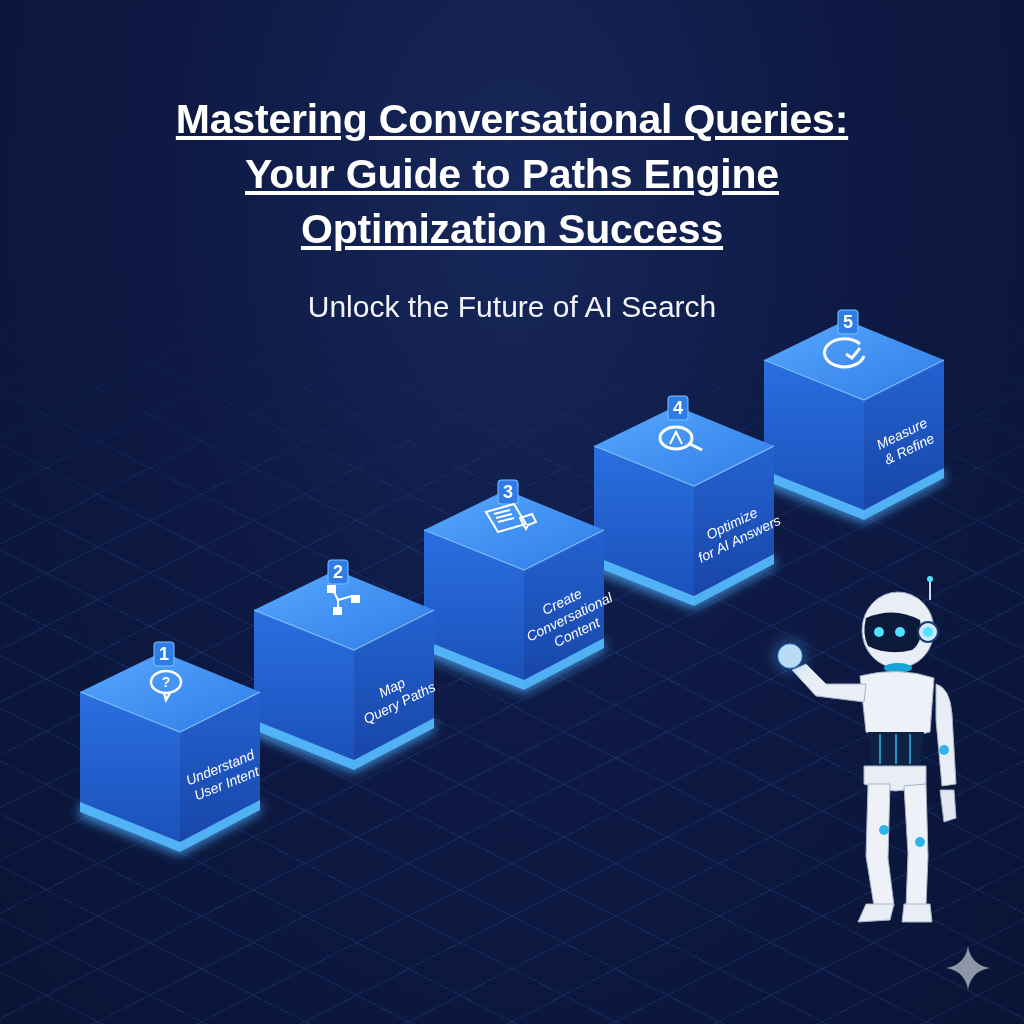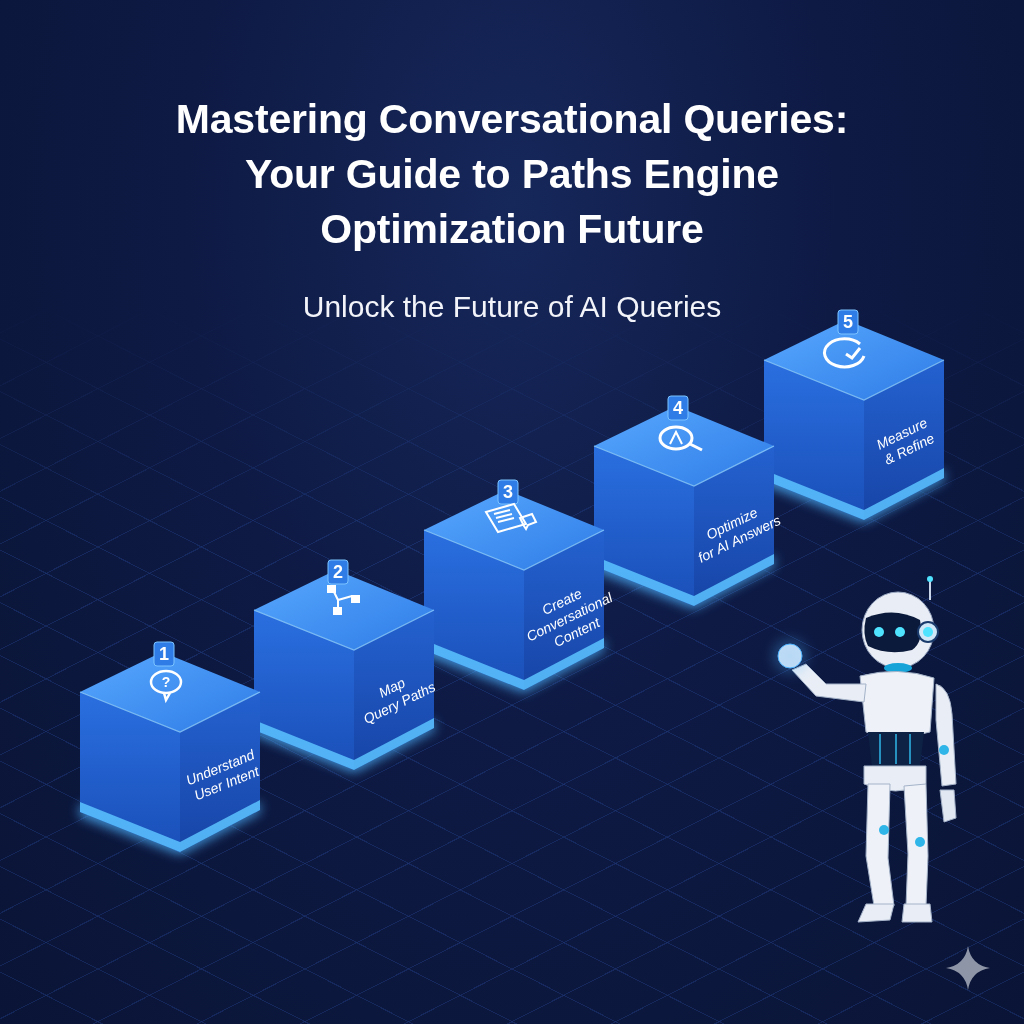--- a/index.html
+++ b/index.html
@@ -13,43 +13,43 @@
     background-image:
       repeating-linear-gradient(27deg, transparent 0 46px, rgba(60,110,220,.55) 46px 47px),
       repeating-linear-gradient(-27deg, transparent 0 46px, rgba(60,110,220,.55) 46px 47px);
     -webkit-mask-image: linear-gradient(to bottom, transparent 0%, #000 35%);
             mask-image: linear-gradient(to bottom, transparent 0%, #000 35%);
   }
   .title {
     position:absolute; left:0; width:1024px; top:92px; text-align:center;
     color:#fff; font-weight:bold; font-size:41px; line-height:55px; letter-spacing:-.2px;
   }
-  .title div { white-space:nowrap; }
+  .title div { white-space:nowrap;text-decoration:underline; }
   .subtitle {
     position:absolute; left:0; width:1024px; top:290px; text-align:center;
     color:#f2f4fa; font-size:30px;
   }
   .scene { position:absolute; left:0; top:0; width:1024px; height:1024px; }
   .cube-text { fill:#fff; font-family:"Liberation Sans", sans-serif; font-style:italic; font-size:14px; }
   .badge-text { fill:#fff; font-family:"Liberation Sans", sans-serif; font-weight:bold; font-size:18px; }
   .star {
     position:absolute; left:944px; top:944px; width:48px; height:48px;
   }
 </style>
 </head>
 <body>
 
 <div class="grid"></div>
 
 <div class="title">
   <div>Mastering Conversational Queries:</div>
   <div>Your Guide to Paths Engine</div>
-  <div>Optimization Future</div>
+  <div>Optimization Success</div>
 </div>
-<div class="subtitle">Unlock the Future of AI Queries</div>
+<div class="subtitle">Unlock the Future of AI Search</div>
 
 <svg class="scene" viewBox="0 0 1024 1024">
   <defs>
     <linearGradient id="gFront" x1="0" y1="0" x2="0" y2="1">
       <stop offset="0" stop-color="#2a6fe0"></stop>
         <stop offset="1" stop-color="#1a4fb8"></stop>
     </linearGradient>
     <linearGradient id="gSide" x1="0" y1="0" x2="0" y2="1">
       <stop offset="0" stop-color="#2462d0"></stop>
         <stop offset="1" stop-color="#1744a6"></stop>

